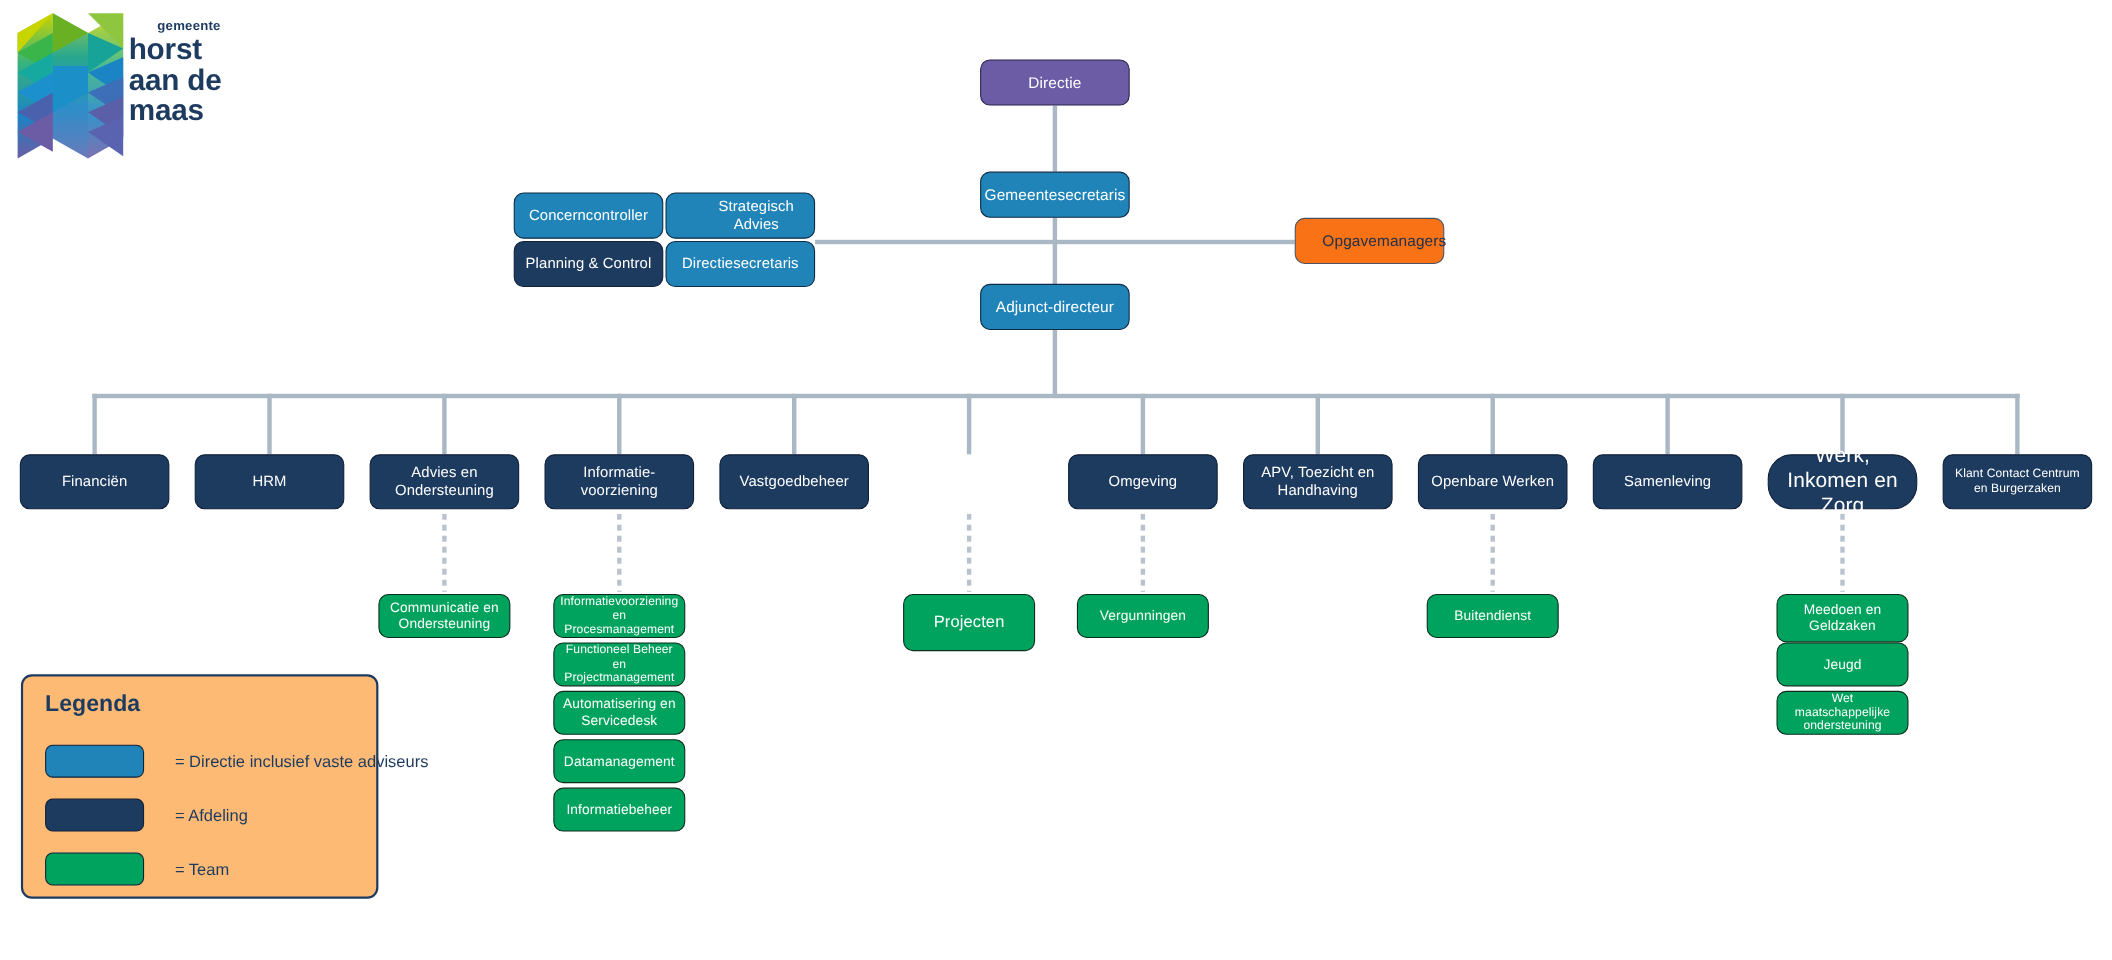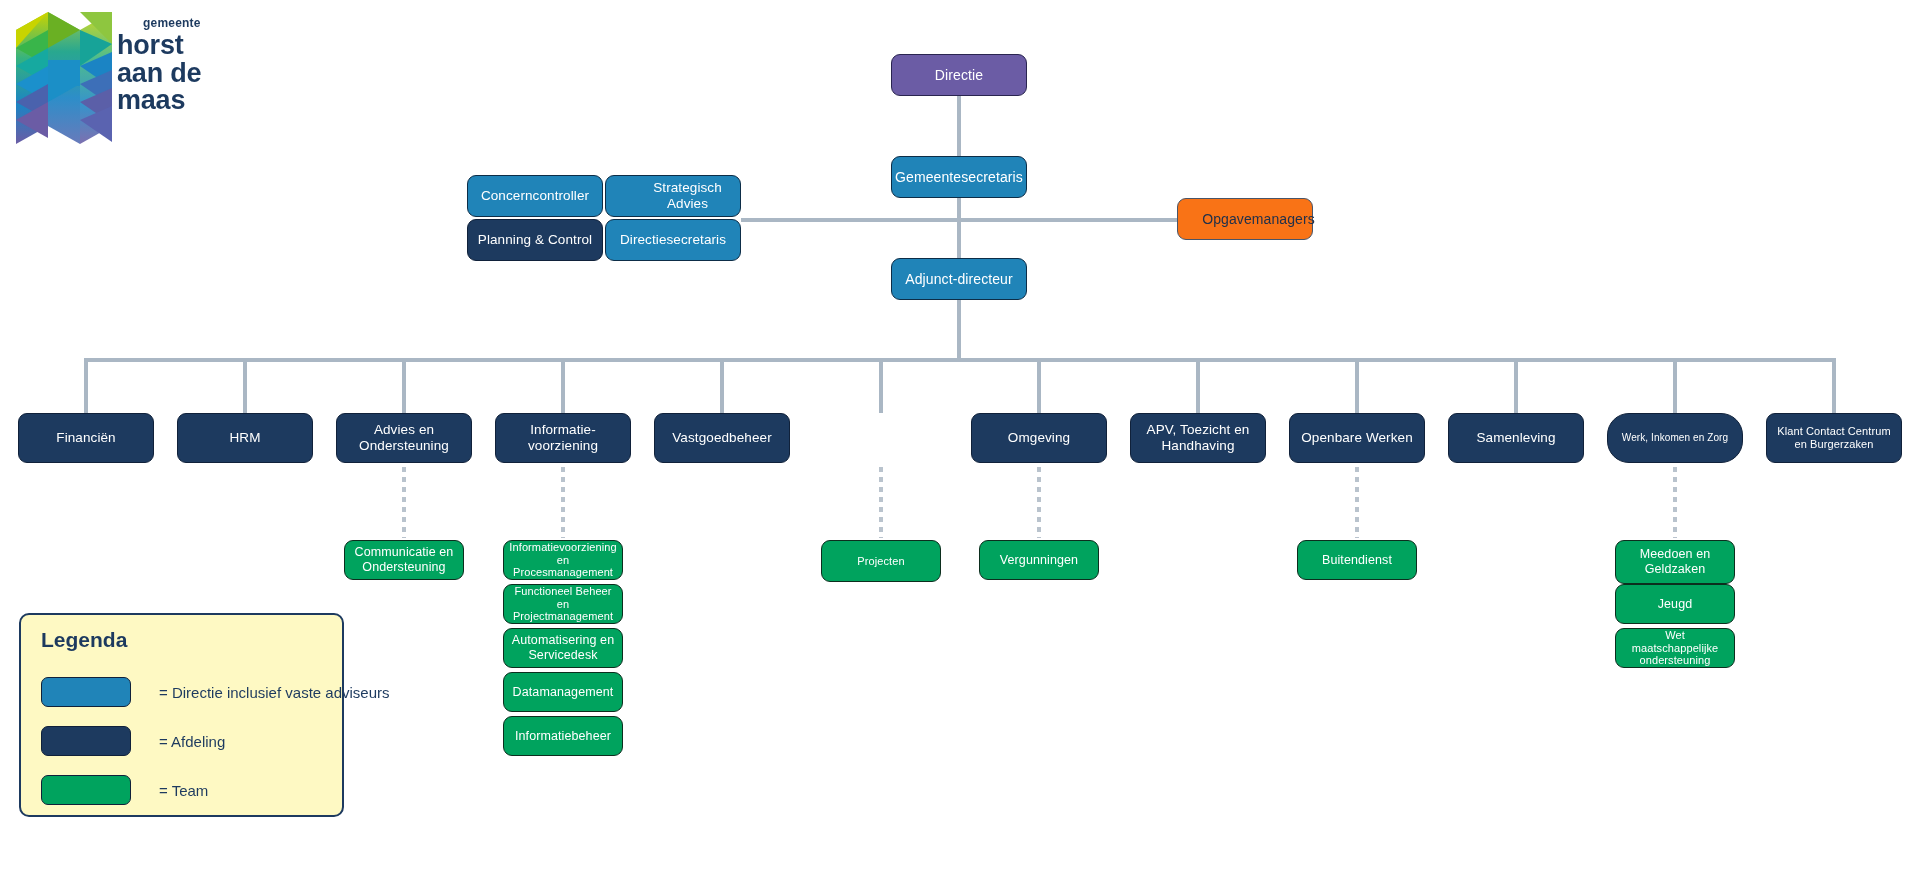--- a/index.html
+++ b/index.html
@@ -40,21 +40,21 @@
   .n-blue{background:#2084b8;border-color:#0d2d47;}
   .n-navy{background:#1d3a5f;border-color:#10213a;}
   .n-green{background:#00a35e;border-color:#0c2e1e;}
   .n-gray{
     background:#f97316;border:1.5px solid #4a5568;color:#22314a;padding-left:32px;
   }
 
   
   #legend{
     position:absolute;left:19px;top:613px;width:325px;height:204px;
-    border:2px solid #1d3a5f;border-radius:10px;background:#fef9c3;
+    border:2px solid #1d3a5f;border-radius:10px;background:#fdba74;
     box-sizing:border-box;z-index:4;
   }
   #legend .lg-title{
     position:absolute;left:20px;top:13px;
     font-size:21px;font-weight:bold;color:#1d3a5f;
   }
   .lg-row{position:absolute;left:20px;display:flex;align-items:center;}
   .lg-sw{
     width:90px;height:30px;border-radius:7px;
     border:1.5px solid #10213a;box-sizing:border-box;
@@ -181,21 +181,21 @@
     </div>
     <div class="node n-green" style="left: 503px; top: 716px; width: 120px; height: 40px; font-size: 12.5px;">
       <span>Informatiebeheer</span>
     </div>
     <div class="line vline" style="left: 720px; top: 358px; height: 55px;"></div>
     <div class="node n-navy" style="left: 654px; top: 413px; width: 136px; height: 50px; font-size: 13.5px;">
       <span>Vastgoedbeheer</span>
     </div>
     <div class="line vline" style="left: 879px; top: 358px; height: 55px;"></div>
     <div class="dotline" style="left: 879px; top: 467px; height: 71px;"></div>
-    <div class="node n-green" style="left: 821px; top: 540px; width: 120px; height: 42px; font-size: 11px;">
+    <div class="node n-green" style="left: 821px; top: 540px; width: 120px; height: 52px; font-size: 15px;">
       <span>Projecten</span>
     </div>
     <div class="line vline" style="left: 1037px; top: 358px; height: 55px;"></div>
     <div class="node n-navy" style="left: 971px; top: 413px; width: 136px; height: 50px; font-size: 13.5px;">
       <span>Omgeving</span>
     </div>
     <div class="dotline" style="left: 1037px; top: 467px; height: 71px;"></div>
     <div class="node n-green" style="left: 979px; top: 540px; width: 120px; height: 40px; font-size: 12.5px;">
       <span>Vergunningen</span>
     </div>
@@ -209,21 +209,21 @@
     </div>
     <div class="dotline" style="left: 1355px; top: 467px; height: 71px;"></div>
     <div class="node n-green" style="left: 1297px; top: 540px; width: 120px; height: 40px; font-size: 12.5px;">
       <span>Buitendienst</span>
     </div>
     <div class="line vline" style="left: 1514px; top: 358px; height: 55px;"></div>
     <div class="node n-navy" style="left: 1448px; top: 413px; width: 136px; height: 50px; font-size: 13.5px;">
       <span>Samenleving</span>
     </div>
     <div class="line vline" style="left: 1673px; top: 358px; height: 55px;"></div>
-    <div class="node n-navy" style="left: 1607px; top: 413px; width: 136px; height: 50px; font-size: 10px; border-radius: 22px;">
+    <div class="node n-navy" style="left: 1607px; top: 413px; width: 136px; height: 50px; font-size: 19px; border-radius: 22px;">
       <span>Werk, Inkomen en Zorg</span>
     </div>
     <div class="dotline" style="left: 1673px; top: 467px; height: 71px;"></div>
     <div class="node n-green" style="left: 1615px; top: 540px; width: 120px; height: 44px; font-size: 12.5px;">
       <span>Meedoen en Geldzaken</span>
     </div>
     <div class="node n-green" style="left: 1615px; top: 584px; width: 120px; height: 40px; font-size: 12.5px;">
       <span>Jeugd</span>
     </div>
     <div class="node n-green" style="left: 1615px; top: 628px; width: 120px; height: 40px; font-size: 11px;">

